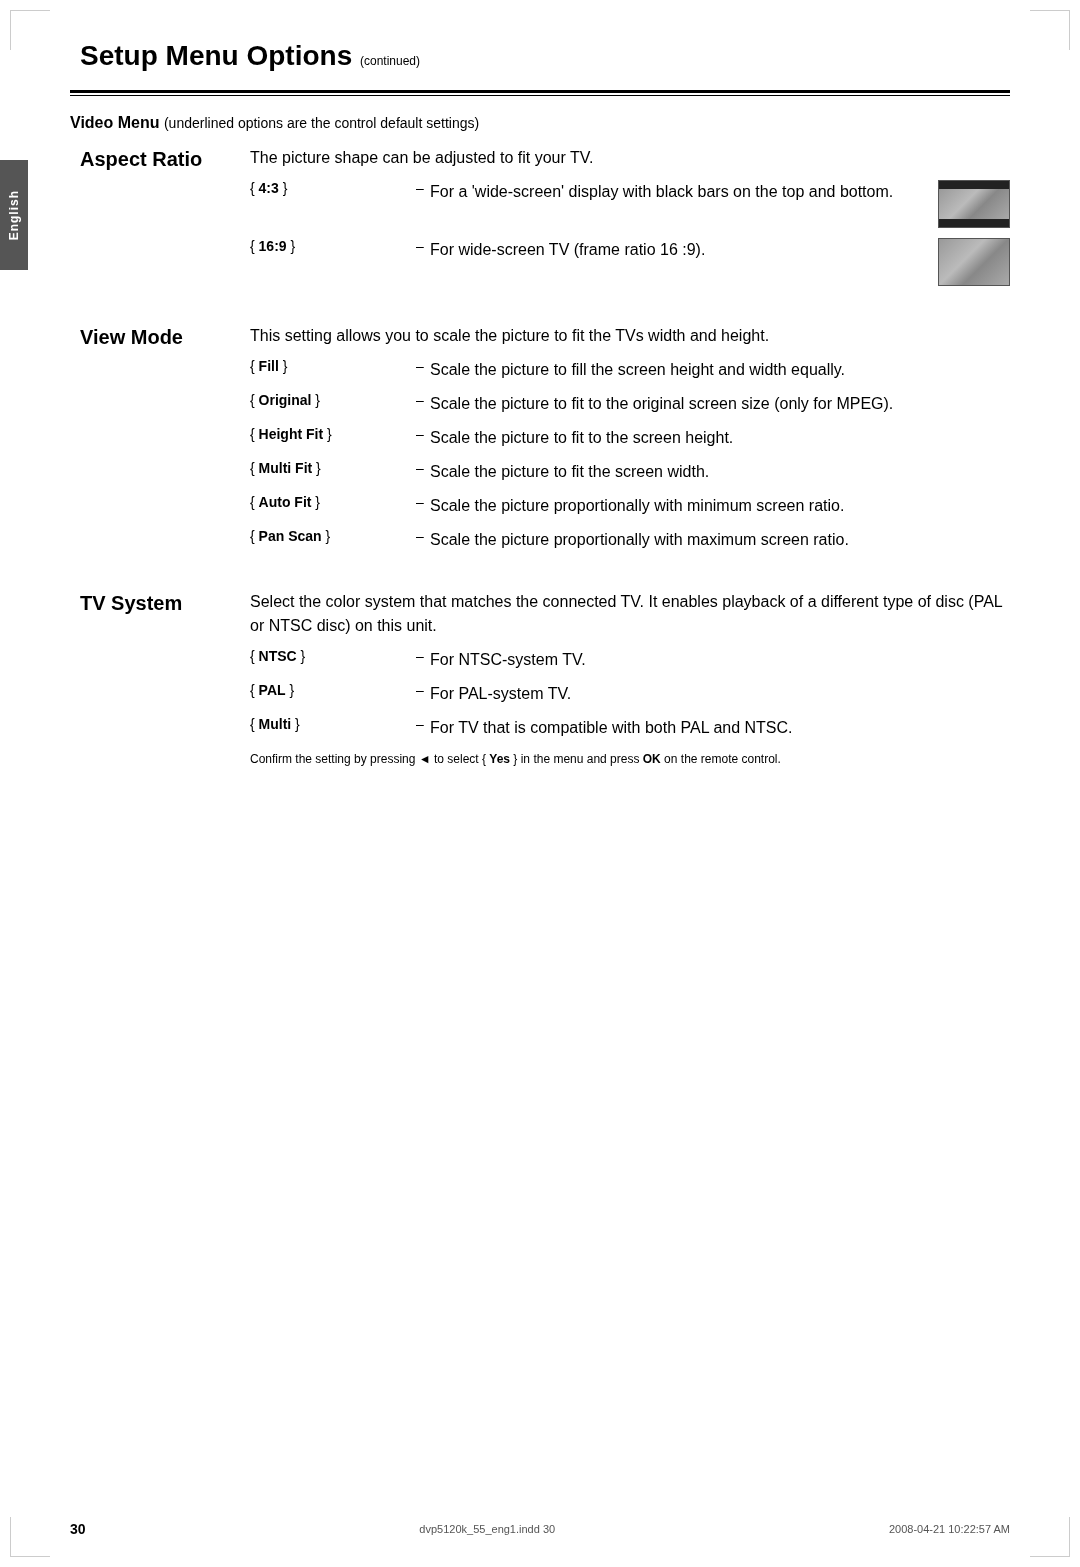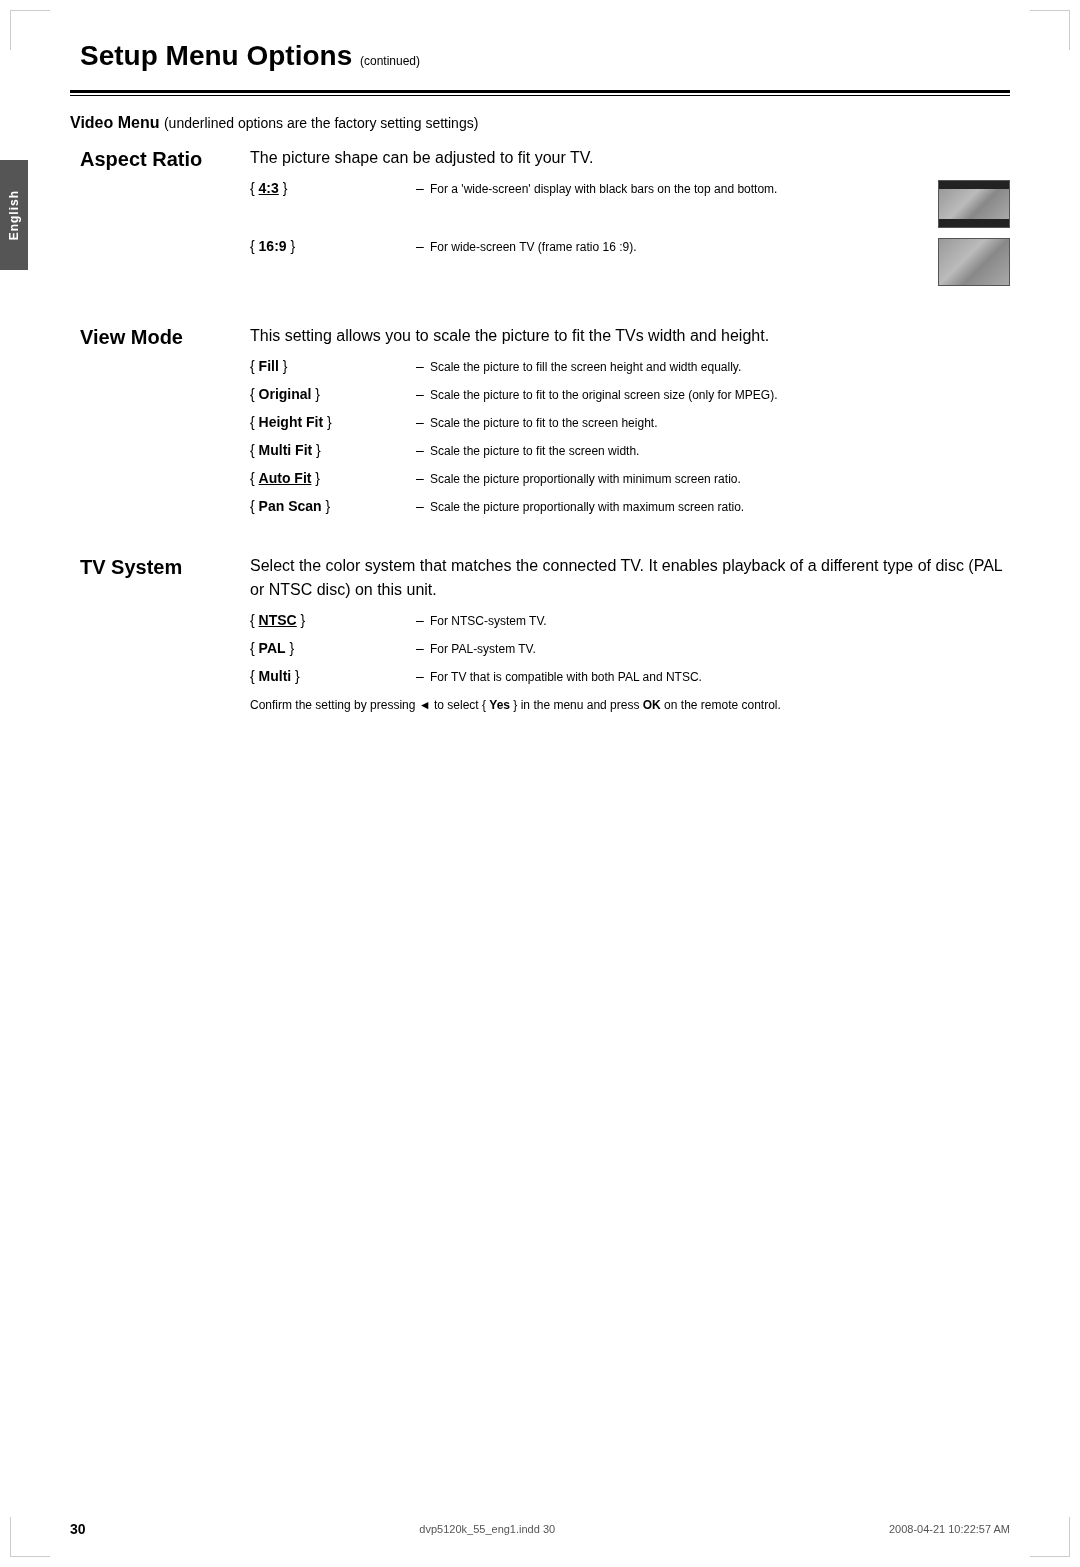--- a/index.html
+++ b/index.html
@@ -116,32 +116,32 @@
       margin-bottom: 10px;
     }
 
     .option-key {
       width: 160px;
       min-width: 160px;
       font-size: 14px;
       padding-top: 0px;
     }
     .option-key .value { font-weight: bold; }
-    .option-key .value.underlined { text-decoration: underline; }
+    .option-key .value.underlined { }
 
     .option-dash {
       width: 20px;
       min-width: 20px;
       text-align: center;
       padding-top: 0px;
     }
 
     .option-desc {
       flex: 1;
-      font-size: 12px;
+      font-size: 16px;
       line-height: 1.5;
     }
 
     .ar-img {
       margin-left: 16px;
     }
 
     
     .thumb {
       width: 72px;
@@ -232,21 +232,21 @@
   <div class="page-title">
     <span>Setup Menu Options</span>
     <span class="continued">(continued)</span>
   </div>
 
   <div class="top-border-thick"></div>
   <div class="top-border-thin"></div>
 
   <div class="section-header">
     <span>Video Menu</span>
-    <span class="normal-weight">(underlined options are the factory setting settings)</span>
+    <span class="normal-weight">(underlined options are the control default settings)</span>
   </div>
 
   <div class="content-area">
 
     <div class="menu-section">
       <div class="menu-label">Aspect Ratio</div>
       <div class="menu-content">
         <div class="menu-desc">The picture shape can be adjusted to fit your TV.</div>
 
         <div class="option-row">

